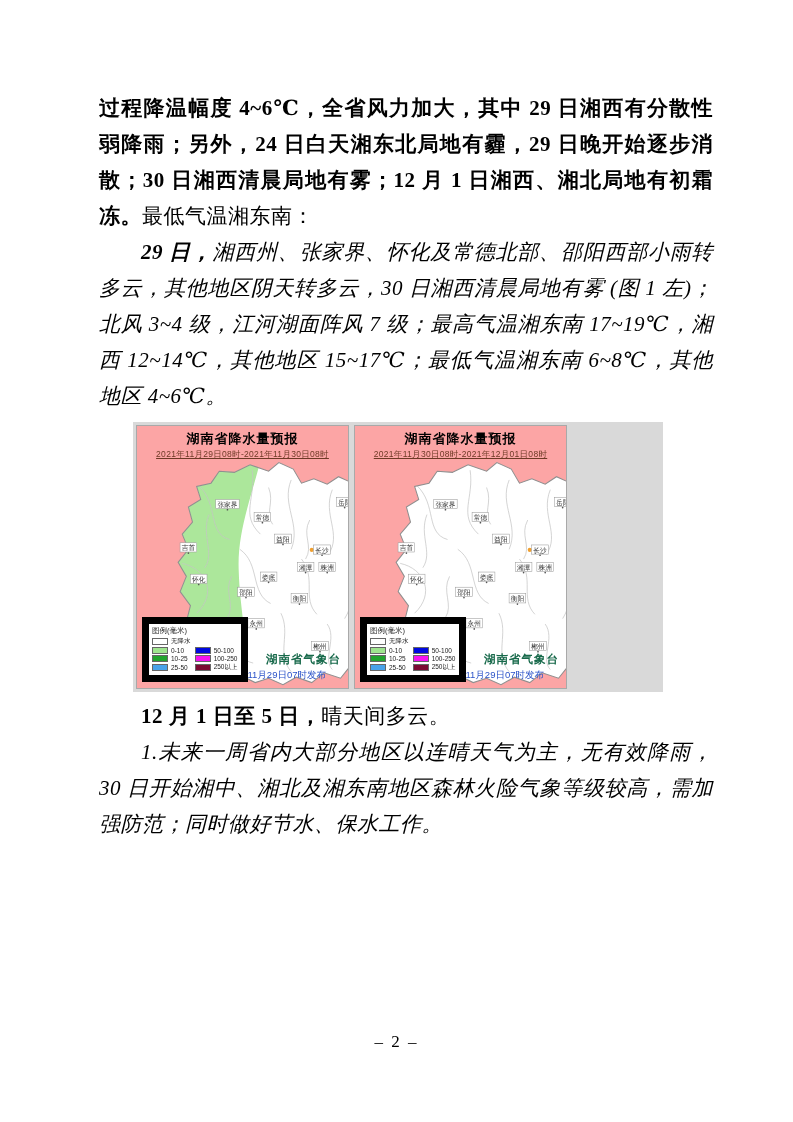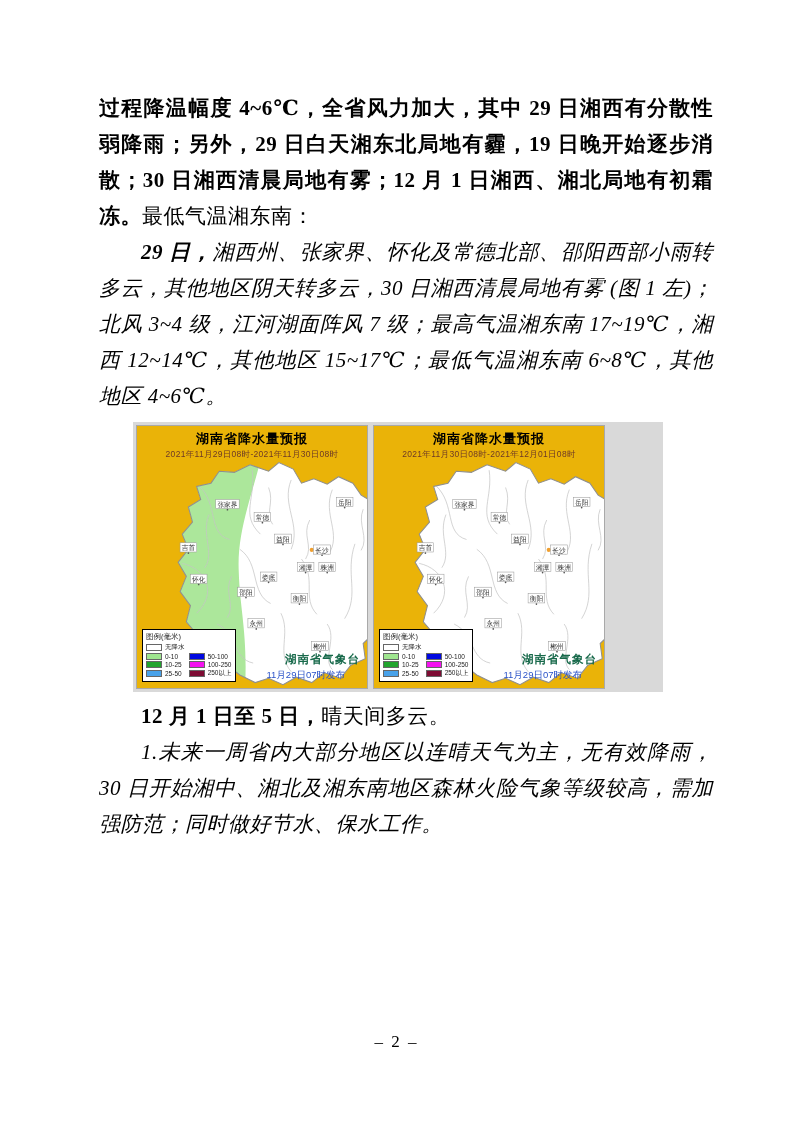--- a/index.html
+++ b/index.html
@@ -18,36 +18,37 @@
   .b { font-weight:700; }
   .para + .para { margin-top:0;font-style:italic; }
 
   
   .figure { margin-top:8px; margin-left:34px; width:530px; }
   .figure-maps {
     display:flex; gap:5px; background:#d9d9d9; padding:3px;
     width:530px; height:270px;
   }
   .map-panel {
-    position:relative; width:232px; height:264px;
-    background:#eab308; border:1px solid #a9a9a9; overflow:hidden;
+    position:relative; width:213px; height:264px;
+    background:#fca5a5; border:1px solid #a9a9a9; overflow:hidden;
     font-family:"Liberation Sans","DejaVu Sans",sans-serif;
   }
   .map-title {
     text-align:center; font-size:13px; font-weight:700; margin-top:4px;
     letter-spacing:1px;
   }
   .map-subtitle {
     text-align:center; font-size:8.5px; color:#6e3a26; margin-top:1px;
     letter-spacing:0.3px;
+    text-decoration:underline;
   }
   .map-svg { position:absolute; left:0; top:29px; }
   .map-legend {
     position:absolute; left:5px; bottom:6px; background:#ffffff;
-    border:1px solid #000000; padding:2px 4px 3px 3px; z-index:5;
+    border:7px solid #000000; padding:2px 4px 3px 3px; z-index:5;
   }
   .legend-title { font-size:7.5px; color:#222; margin-bottom:1px; }
   .legend-norain { display:flex; align-items:center; gap:3px; margin-bottom:1px; }
   .legend-grid {
     display:grid; grid-template-rows:repeat(3,auto); grid-auto-flow:column;
     gap:1px 7px;
   }
   .legend-row { display:flex; align-items:center; gap:3px; }
   .swatch { width:16px; height:7px; border:1px solid #666; }
   .legend-label { font-size:6.5px; color:#222; white-space:nowrap; }
@@ -71,21 +72,21 @@
   .page-footer {
     position:absolute; left:0; right:0; top:1032px; text-align:center;
     font-size:17px; letter-spacing:2px;
   }
 </style>
 </head>
 <body>
 
 <div class="content">
 
-  <p class="para"><span class="b">过程降温幅度 4~6℃，全省风力加大，其中 29 日湘西有分散性弱降雨；另外，29 日白天湘东北局地有霾，19 日晚开始逐步消散；30 日湘西清晨局地有雾；12 月 1 日湘西、湘北局地有初霜冻。</span><span>最低气温湘东南：</span></p>
+  <p class="para"><span class="b">过程降温幅度 4~6℃，全省风力加大，其中 29 日湘西有分散性弱降雨；另外，24 日白天湘东北局地有霾，29 日晚开始逐步消散；30 日湘西清晨局地有雾；12 月 1 日湘西、湘北局地有初霜冻。</span><span>最低气温湘东南：</span></p>
 
   <p class="para indent"><span class="b">29 日，</span><span>湘西州、张家界、怀化及常德北部、邵阳西部小雨转多云，其他地区阴天转多云，30 日湘西清晨局地有雾 (图 1 左)；北风 3~4 级，江河湖面阵风 7 级；最高气温湘东南 17~19℃，湘西 12~14℃，其他地区 15~17℃；最低气温湘东南 6~8℃，其他地区 4~6℃。</span></p>
 
 
   <div class="figure">
     <div class="figure-maps">
 
       <div class="map-panel">
         <div class="map-title">湖南省降水量预报</div>
         <div class="map-subtitle">2021年11月29日08时-2021年11月30日08时</div>

